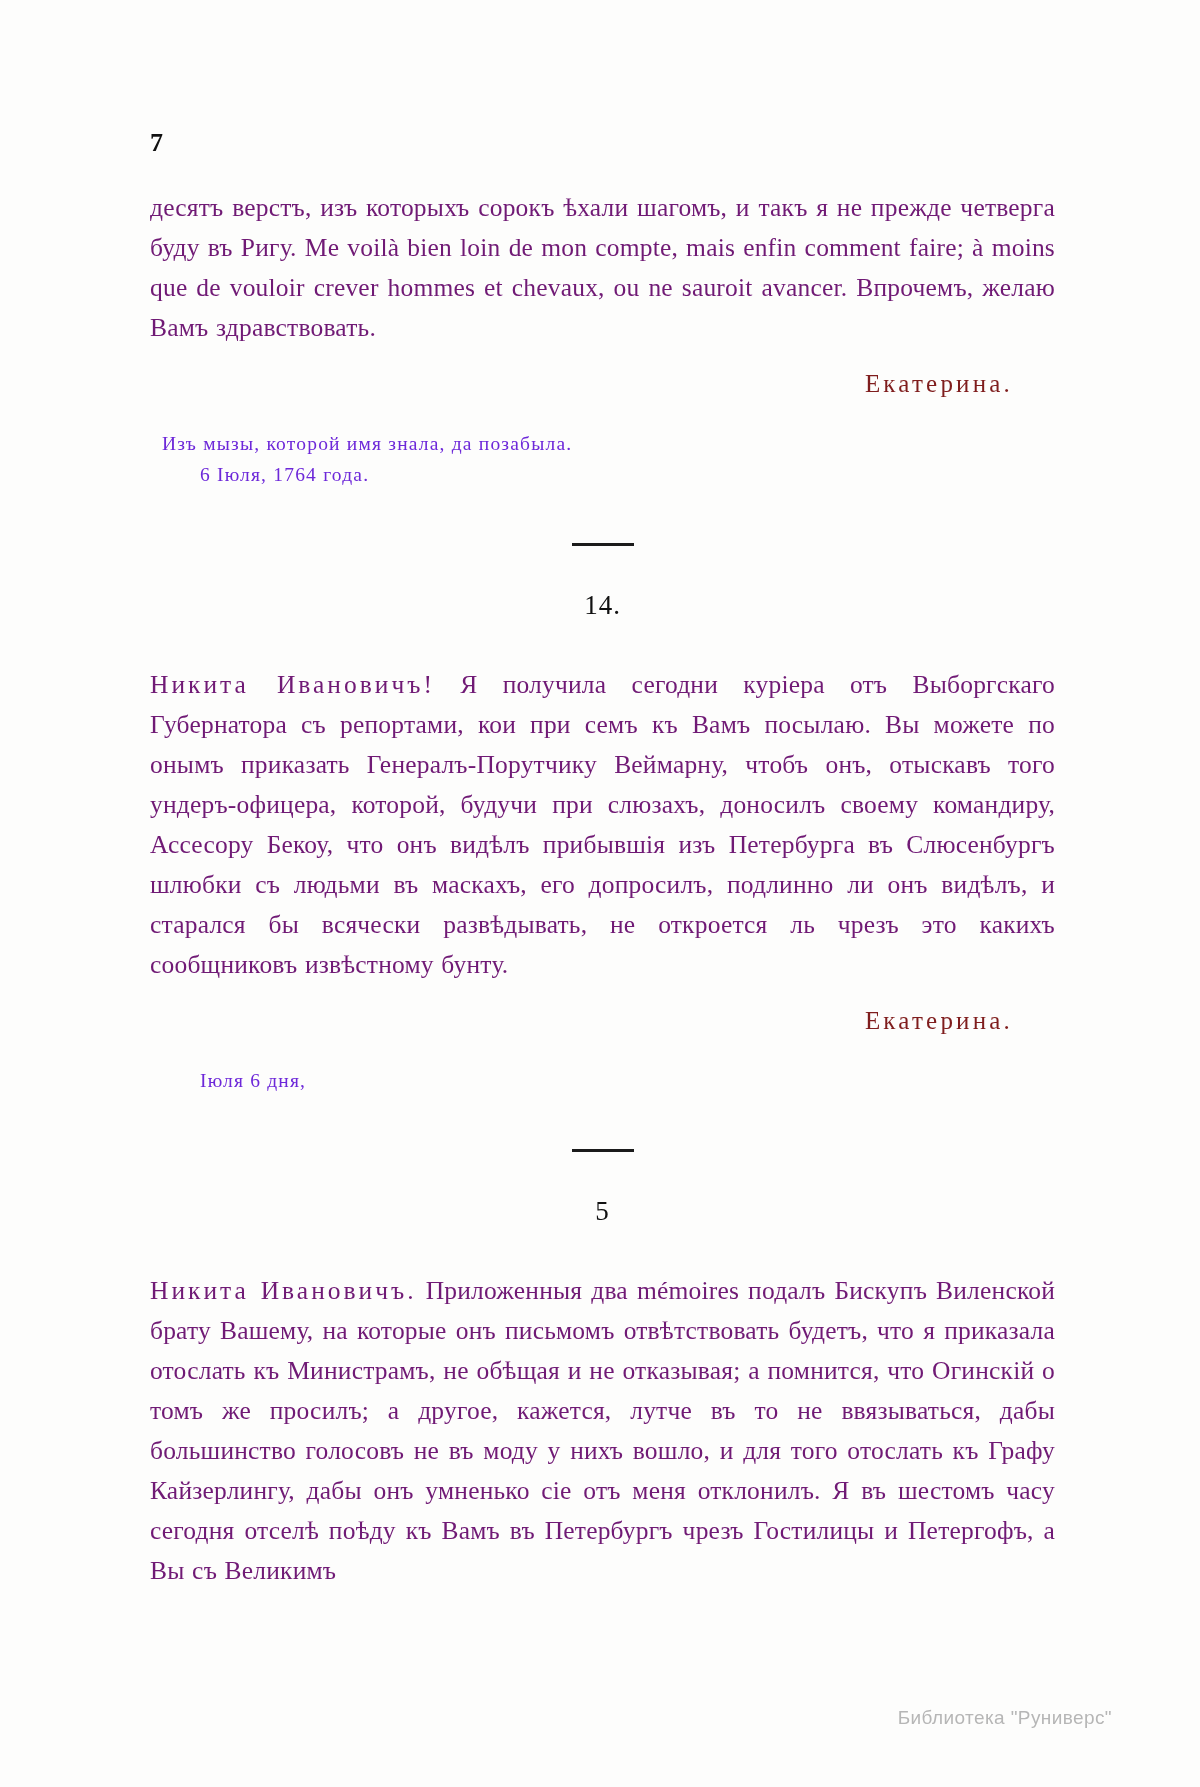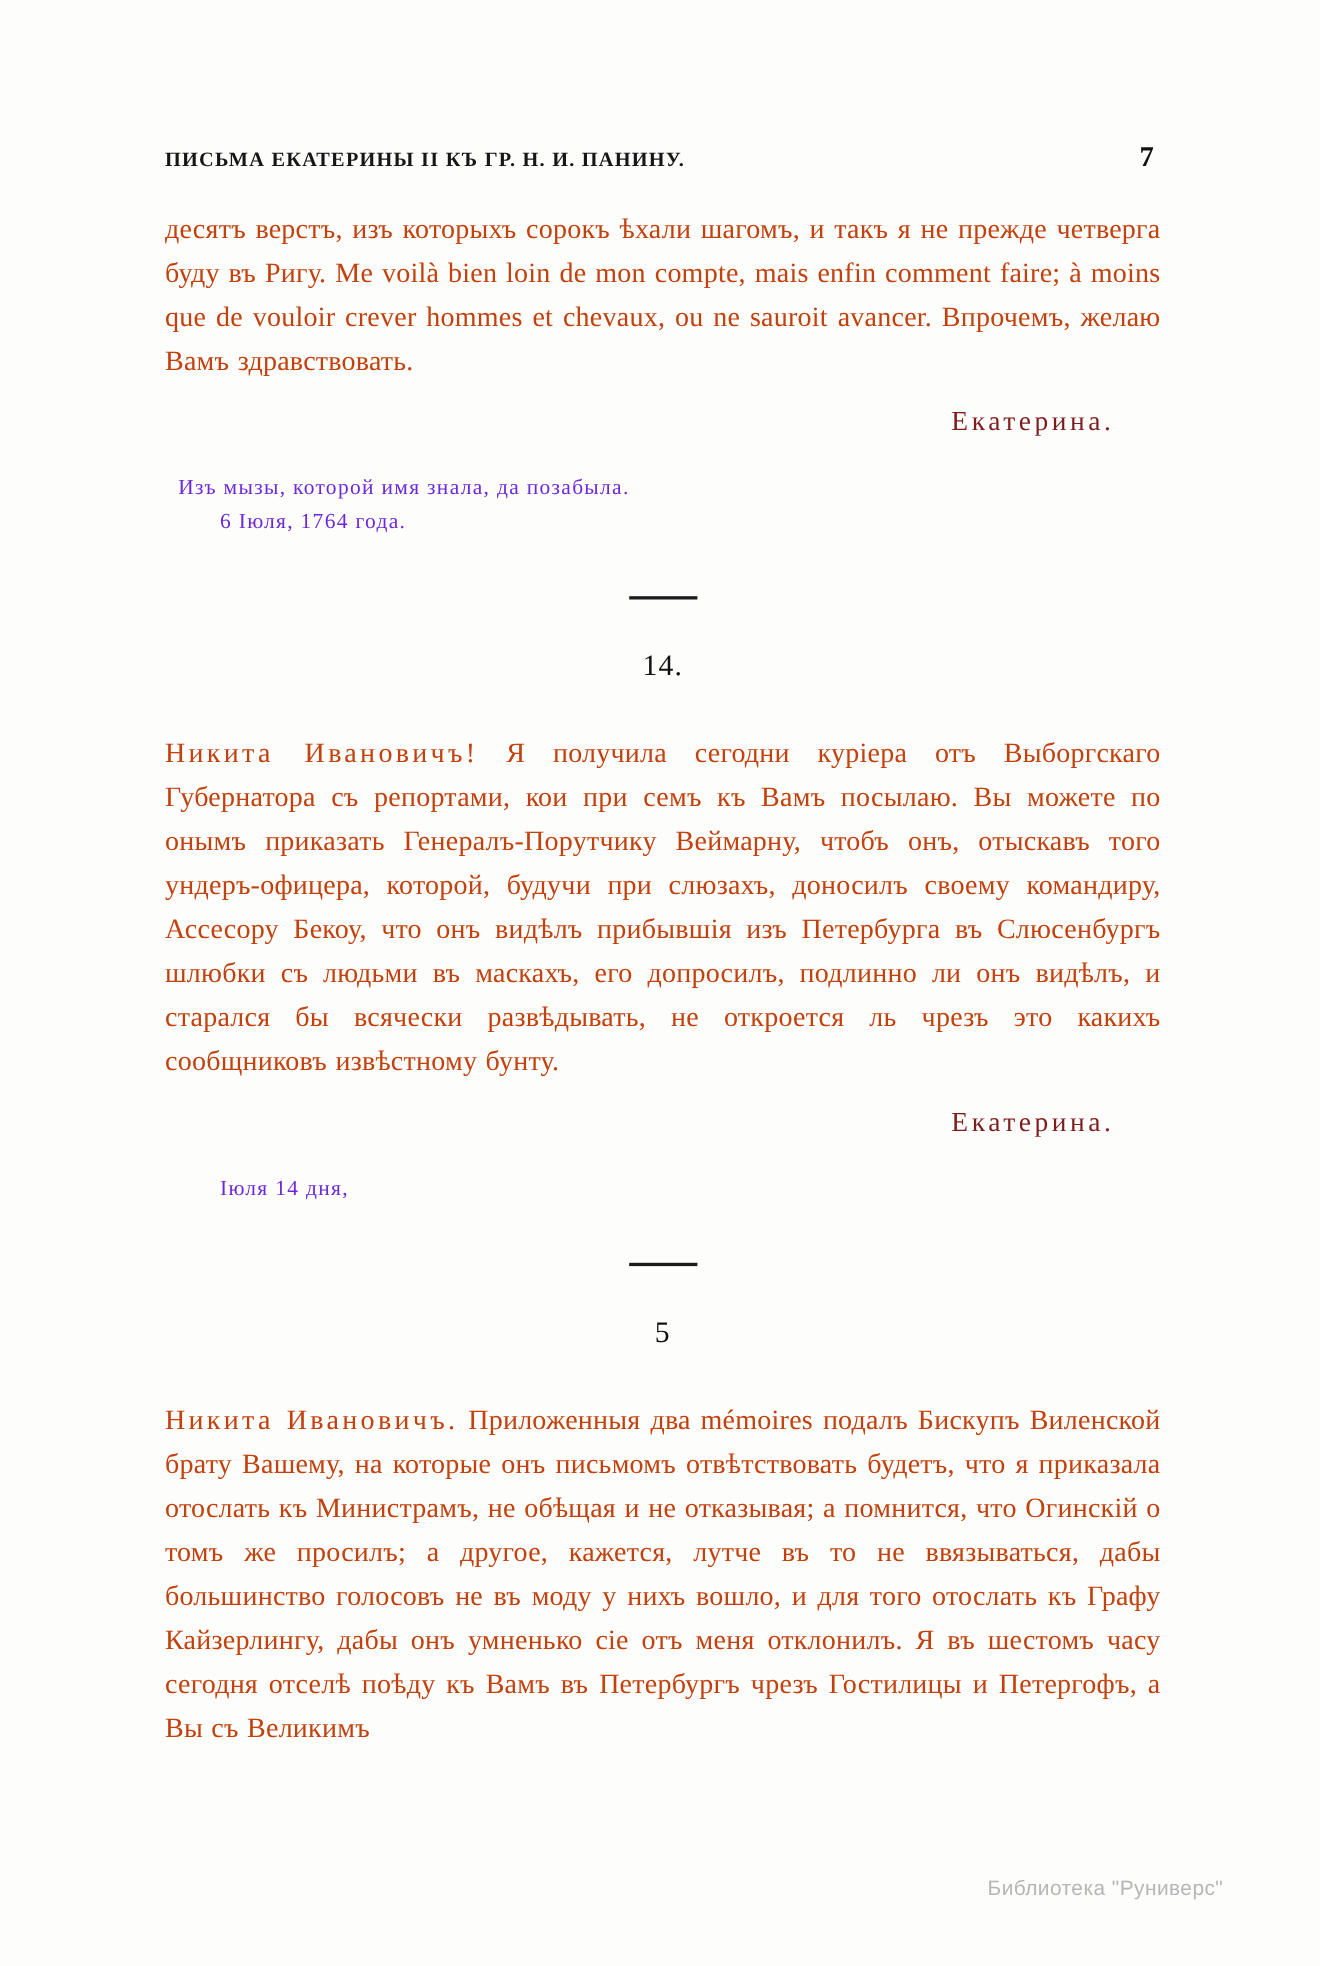--- a/index.html
+++ b/index.html
@@ -50,21 +50,21 @@
     font-weight: 700;
     color: #111;
     padding-right: 6px;
   }
 
   
   .para {
     font-size: 25.5px;
     line-height: 40px;
     text-align: justify;
-    color: #c2410c;
+    color: #701a75;
     letter-spacing: 0.2px;
     word-spacing: 1px;
   }
   .para .lead {
     letter-spacing: 3px;
   }
 
   
   .signature {
     text-align: right;
@@ -121,42 +121,41 @@
     letter-spacing: 0.4px;
   }
 </style>
 </head>
 <body>
 
 <div class="page">
   <div class="content">
 
     <div class="runhead">
-      <div class="runhead-title">ПИСЬМА ЕКАТЕРИНЫ II КЪ ГР. Н. И. ПАНИНУ.</div>
       <div class="runhead-pageno">7</div>
     </div>
 
     <div class="para">десятъ верстъ, изъ которыхъ сорокъ ѣхали шагомъ, и такъ я не прежде четверга буду въ Ригу. Me voilà bien loin de mon compte, mais enfin comment faire; à moins que de vouloir crever hommes et chevaux, ou ne sauroit avancer. Впрочемъ, желаю Вамъ здравствовать.</div>
     <div class="signature">Екатерина.</div>
 
     <div class="placeblock">
       <div class="l1">Изъ мызы, которой имя знала, да позабыла.</div>
       <div class="l2">6 Іюля, 1764 года.</div>
     </div>
 
     <div class="divider"><span></span></div>
 
     <div class="letterno">14.</div>
     <div class="para">
       <span class="lead">Никита Ивановичъ!</span><span> Я получила сегодни куріера отъ Выборгскаго Губернатора съ репортами, кои при семъ къ Вамъ посылаю. Вы можете по онымъ приказать Генералъ-Порутчику Веймарну, чтобъ онъ, отыскавъ того ундеръ-офицера, которой, будучи при слюзахъ, доносилъ своему командиру, Ассесору Бекоу, что онъ видѣлъ прибывшія изъ Петербурга въ Слюсенбургъ шлюбки съ людьми въ маскахъ, его допросилъ, подлинно ли онъ видѣлъ, и старался бы всячески развѣдывать, не откроется ль чрезъ это какихъ сообщниковъ извѣстному бунту.</span>
     </div>
     <div class="signature">Екатерина.</div>
 
     <div class="placeblock">
-      <div class="l2">Іюля 14 дня,</div>
+      <div class="l2">Іюля 6 дня,</div>
     </div>
 
     <div class="divider"><span></span></div>
 
     <div class="letterno">5</div>
     <div class="para">
       <span class="lead">Никита Ивановичъ.</span><span> Приложенныя два mémoires подалъ Бискупъ Виленской брату Вашему, на которые онъ письмомъ отвѣтствовать будетъ, что я приказала отослать къ Министрамъ, не обѣщая и не отказывая; а помнится, что Огинскій о томъ же просилъ; а другое, кажется, лутче въ то не ввязываться, дабы большинство голосовъ не въ моду у нихъ вошло, и для того отослать къ Графу Кайзерлингу, дабы онъ умненько сіе отъ меня отклонилъ. Я въ шестомъ часу сегодня отселѣ поѣду къ Вамъ въ Петербургъ чрезъ Гостилицы и Петергофъ, а Вы съ Великимъ</span>
     </div>
 
   </div>

